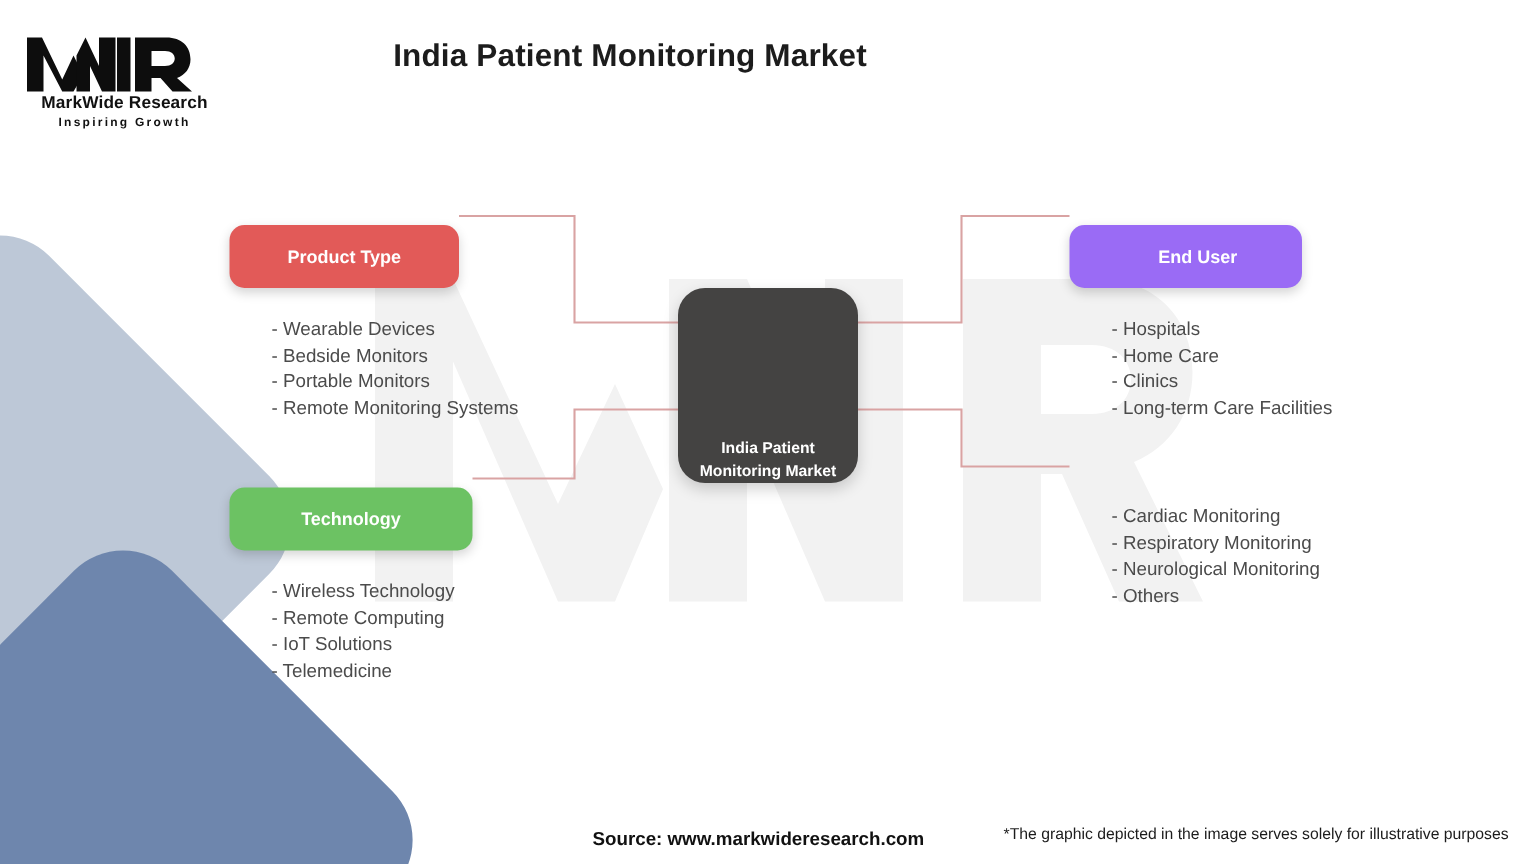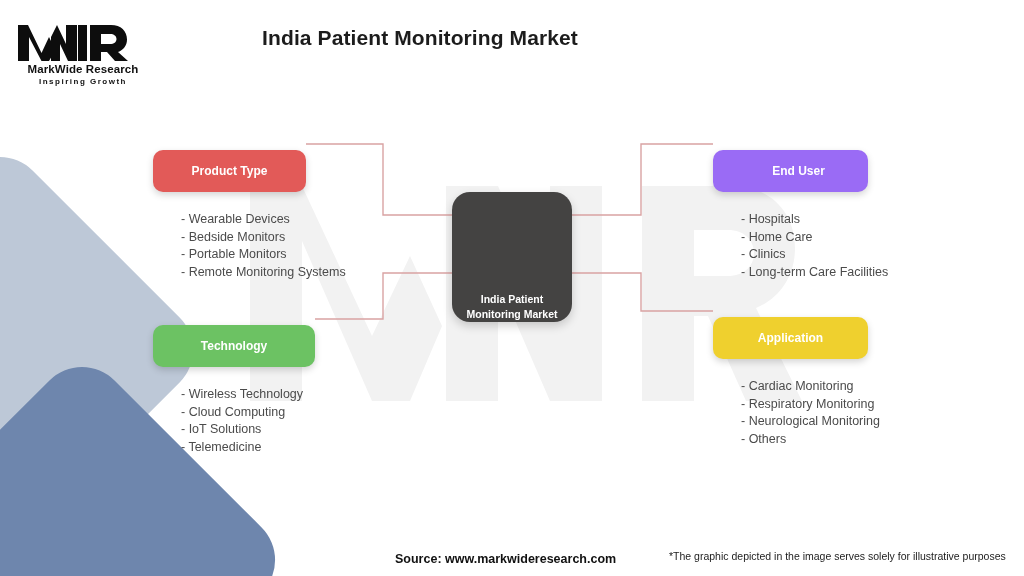--- a/index.html
+++ b/index.html
@@ -250,42 +250,39 @@
       <li>- Remote Monitoring Systems</li>
     </ul>
   </div>
 
   <div class="branch" id="branch-technology">
     <div class="branch-header" style="background:#6cc263;">
       <span>Technology</span>
     </div>
     <ul class="branch-list">
       <li>- Wireless Technology</li>
-      <li>- Cloud Computing</li>
+      <li>- Remote Computing</li>
       <li>- IoT Solutions</li>
       <li>- Telemedicine</li>
     </ul>
   </div>
 
   <div class="branch" id="branch-end-user">
     <div class="branch-header" style="background:#9a6bf5;padding-left:16px;">
       <span>End User</span>
     </div>
     <ul class="branch-list">
       <li>- Hospitals</li>
       <li>- Home Care</li>
       <li>- Clinics</li>
       <li>- Long-term Care Facilities</li>
     </ul>
   </div>
 
   <div class="branch" id="branch-application">
-    <div class="branch-header" style="background:#efd02e;">
-      <span>Application</span>
-    </div>
     <ul class="branch-list">
       <li>- Cardiac Monitoring</li>
       <li>- Respiratory Monitoring</li>
       <li>- Neurological Monitoring</li>
       <li>- Others</li>
     </ul>
   </div>
 
   <div class="source">Source: www.markwideresearch.com</div>
   <div class="disclaimer">*The graphic depicted in the image serves solely for illustrative purposes</div>

